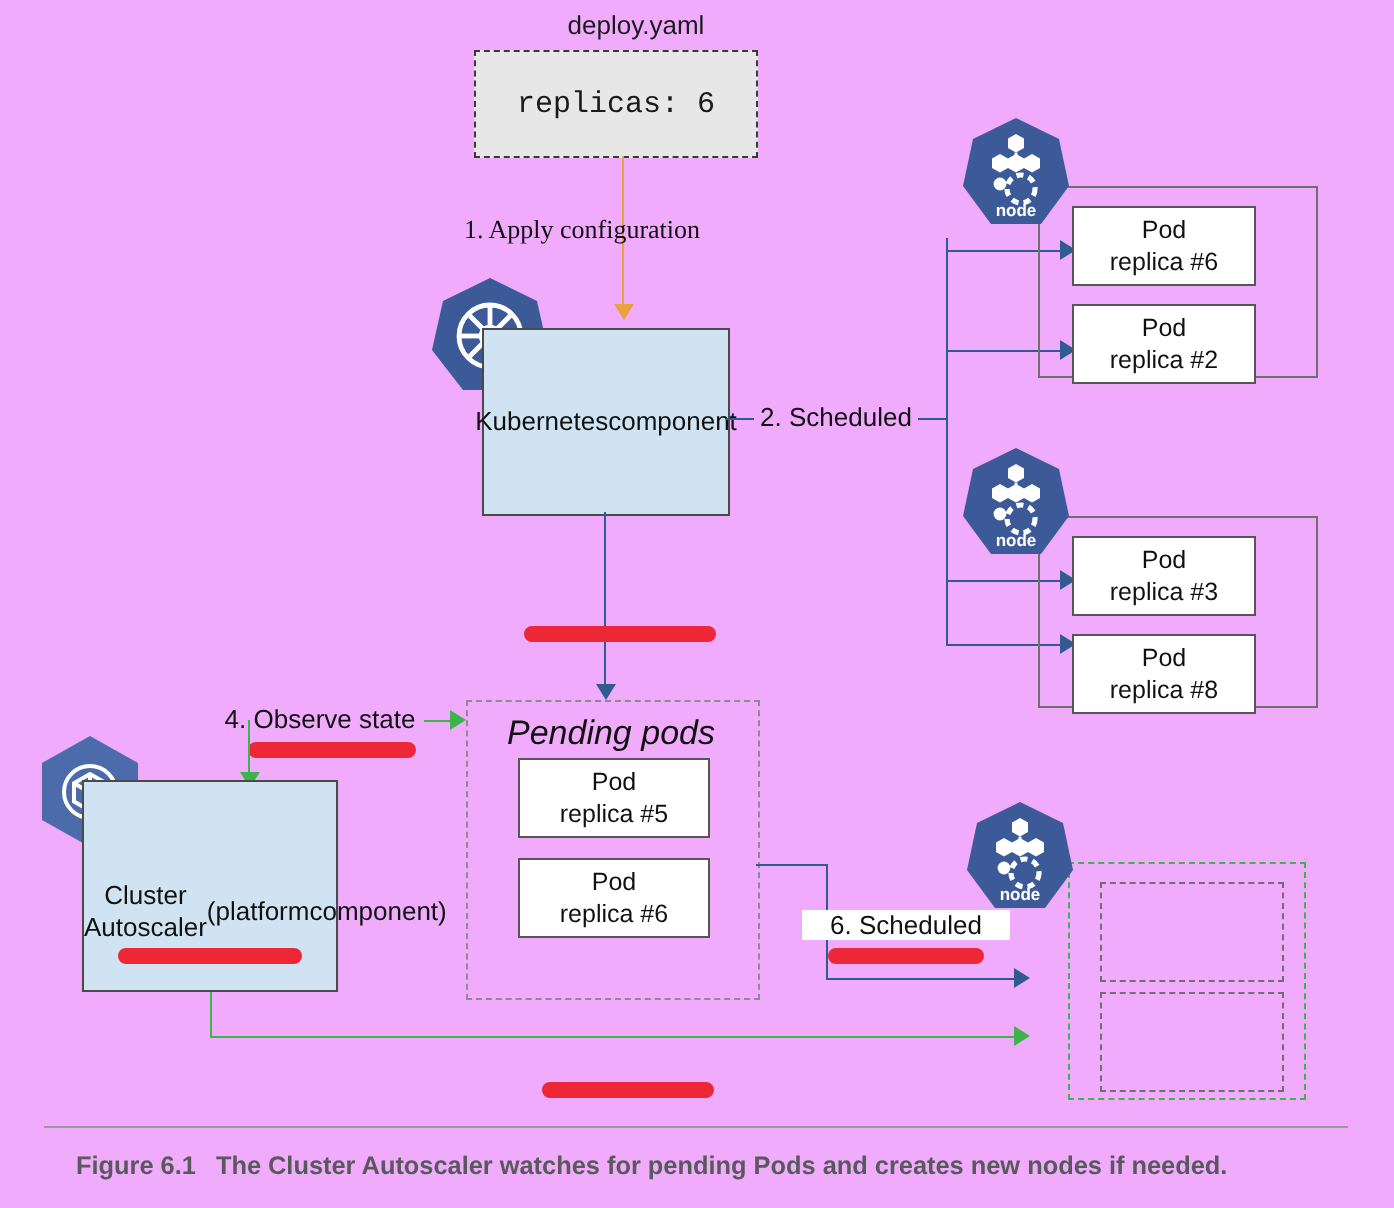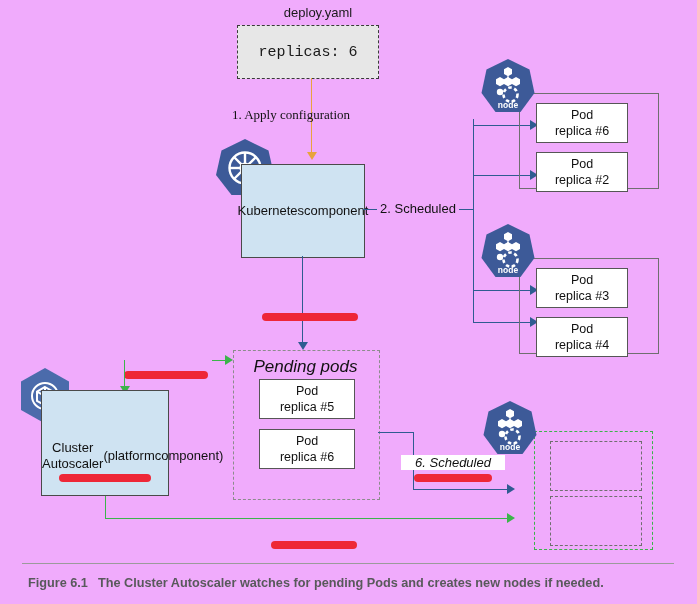--- a/index.html
+++ b/index.html
@@ -162,38 +162,39 @@
     </g>
     <circle cx="21" cy="35" r="3.2" fill="#ffffff"></circle>
     <text x="29" y="51" font-family="Liberation Sans, sans-serif" font-size="8.5" fill="#ffffff" text-anchor="middle" font-weight="bold">node</text>
   </svg>
   <div class="abs pod-box" style="left:536px;top:268px;width:90px;height:38px;">
     <div>Pod</div>
     <div>replica #3</div>
   </div>
   <div class="abs pod-box" style="left:536px;top:317px;width:90px;height:38px;">
     <div>Pod</div>
-    <div>replica #4</div>
+    <div>replica #8</div>
   </div>
 
   <div class="abs ln-v-blue" style="left:302px;top:256px;height:88px;"></div>
   <div class="abs arw arw-d" style="left:298px;top:342px;"></div>
   <div class="abs hl-bar" style="left:262px;top:313px;width:96px;"></div>
 
   <div class="abs pending-frame" style="left:233px;top:350px;width:145px;height:148px;"></div>
   <div class="abs pending-title" style="left:233px;top:357px;width:145px;">Pending pods</div>
   <div class="abs pod-box" style="left:259px;top:379px;width:94px;height:38px;">
     <div>Pod</div>
     <div>replica #5</div>
   </div>
   <div class="abs pod-box" style="left:259px;top:429px;width:94px;height:38px;">
     <div>Pod</div>
     <div>replica #6</div>
   </div>
 
+  <div class="abs step-label" style="left:96px;top:352px;width:128px;">4. Observe state</div>
   <div class="abs hl-bar" style="left:124px;top:371px;width:84px;"></div>
   <div class="abs ln-h-green" style="left:212px;top:360px;width:14px;"></div>
   <div class="abs arw arw-r-green" style="left:225px;top:355px;"></div>
   <div class="abs ln-v-green" style="left:124px;top:360px;height:28px;"></div>
   <div class="abs arw arw-d-green" style="left:120px;top:386px;"></div>
 
   <svg class="abs ico" style="left:12px;top:365px;" width="66" height="66" viewBox="0 0 66 66">
     <polygon points="33,3 57,16.5 57,45 33,58.5 9,45 9,16.5" fill="#4b6bab"></polygon>
     <g fill="none" stroke="#ffffff" stroke-width="2">
       <circle cx="33" cy="31" r="13"></circle>
@@ -212,21 +213,21 @@
 
   <div class="abs ln-v-green" style="left:105px;top:496px;height:22px;"></div>
   <div class="abs ln-h-green" style="left:105px;top:518px;width:405px;"></div>
   <div class="abs arw arw-r-green" style="left:507px;top:513px;"></div>
   <div class="abs hl-bar" style="left:271px;top:541px;width:86px;"></div>
 
   <div class="abs ln-h" style="left:378px;top:432px;width:36px;"></div>
   <div class="abs ln-v" style="left:413px;top:432px;height:58px;"></div>
   <div class="abs ln-h" style="left:413px;top:489px;width:97px;"></div>
   <div class="abs arw arw-r" style="left:507px;top:484px;"></div>
-  <div class="abs step-label" style="left:401px;top:455px;width:104px;background:#ffffff;font-style:italic;">6. Scheduled</div>
+  <div class="abs step-label" style="left:401px;top:455px;width:104px;background:#ffffff;">6. Scheduled</div>
   <div class="abs hl-bar" style="left:414px;top:474px;width:78px;"></div>
 
   <div class="abs newnode-frame" style="left:534px;top:431px;width:117px;height:117px;"></div>
   <svg class="abs ico" style="left:481px;top:399px;" width="58" height="60" viewBox="0 0 58 60">
     <polygon points="29,2 50.5,12.5 55.5,36 41.5,55 16.5,55 2.5,36 7.5,12.5" fill="#3d5a98"></polygon>
     <g fill="#ffffff">
       <polygon points="29,10 33,12.3 33,17 29,19.3 25,17 25,12.3"></polygon>
       <polygon points="21,20 25,22.3 25,27 21,29.3 17,27 17,22.3"></polygon>
       <polygon points="37,20 41,22.3 41,27 37,29.3 33,27 33,22.3"></polygon>
       <polygon points="29,20 33,22.3 33,27 29,29.3 25,27 25,22.3"></polygon>
@@ -239,17 +240,17 @@
     <g fill="none" stroke="#ffffff" stroke-width="2.6" stroke-dasharray="3.5 2.6">
       <circle cx="31.5" cy="37.5" r="7"></circle>
     </g>
     <circle cx="21" cy="35" r="3.2" fill="#ffffff"></circle>
     <text x="29" y="51" font-family="Liberation Sans, sans-serif" font-size="8.5" fill="#ffffff" text-anchor="middle" font-weight="bold">node</text>
   </svg>
   <div class="abs slot" style="left:550px;top:441px;width:90px;height:48px;"></div>
   <div class="abs slot" style="left:550px;top:496px;width:90px;height:48px;"></div>
 
   <div class="abs cap-rule" style="left:22px;top:563px;width:652px;"></div>
-  <div class="abs caption" style="left:28px;top:576px;text-align:right;">
+  <div class="abs caption" style="left:38px;top:576px;text-align:right;">
     <span class="cap-fig">Figure 6.1</span><span>The Cluster Autoscaler watches for pending Pods and creates new nodes if needed.</span>
   </div>
 
 </div>
 
 </body></html>

